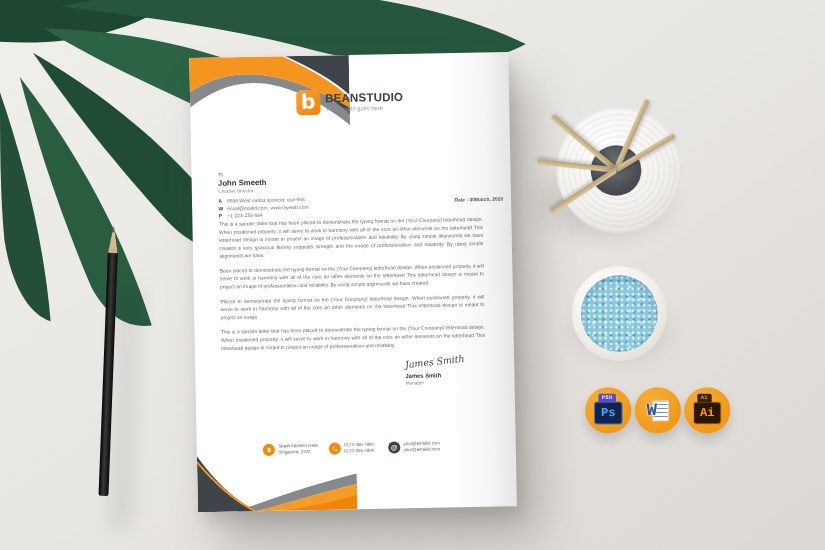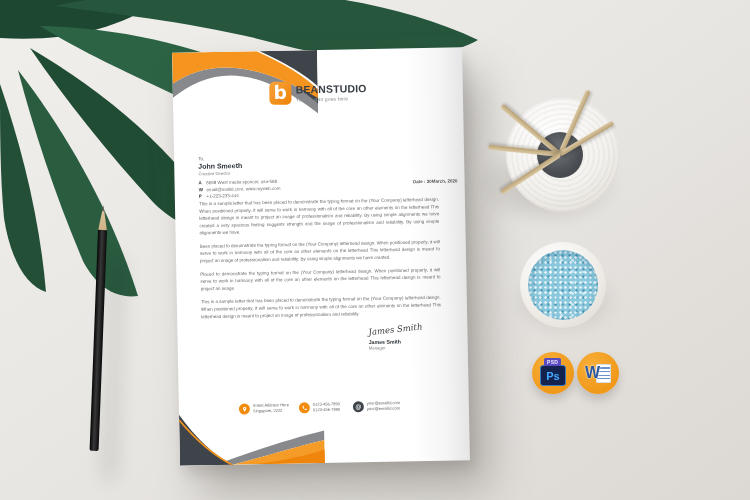--- a/index.html
+++ b/index.html
@@ -41,21 +41,21 @@
     background-image:
       radial-gradient(rgba(255,255,255,.85) .8px,transparent 1.6px),
       radial-gradient(rgba(30,110,150,.55) .8px,transparent 1.6px),
       radial-gradient(rgba(255,255,255,.55) 1px,transparent 2px);
     background-size:5px 5px,7px 7px,11px 11px;
     background-position:0 0,3px 2px,6px 5px;
     box-shadow:inset 0 3px 8px rgba(20,80,110,.28);}
   
   .badge{position:absolute;width:42px;height:42px;border-radius:50%;
     background:radial-gradient(circle at 36% 30%,#f7ae38 0%,#f0991a 70%);
-    box-shadow:0 6px 10px rgba(0,0,0,.15);display:flex;align-items:center;justify-content:center;z-index:3;}
+    box-shadow:0 6px 10px rgba(0,0,0,.15);display:flex;align-items:center;justify-content:center;z-index:3;font-family:Liberation Mono, monospace;}
   .ps-doc{position:relative;margin-top:5px;width:24px;height:19px;background:#13234e;
     border:1px solid #3a79c4;border-radius:3px;color:#45aaff;font-weight:bold;font-size:11px;
     display:flex;align-items:center;justify-content:center;}
   .mini-tab{position:absolute;top:-8px;left:3px;font-size:5px;font-weight:bold;
     padding:1px 3px;border-radius:1.5px;letter-spacing:.3px;}
   .ps-tab{background:#5a4bc0;color:#e9e6ff;}
   .ai-doc{position:relative;margin-top:5px;width:24px;height:19px;background:#2c1700;
     border:1px solid #d88a10;border-radius:3px;color:#ff9b00;font-weight:bold;font-size:11px;
     display:flex;align-items:center;justify-content:center;}
   .ai-tab{background:#3a2400;color:#ff9b00;}
@@ -237,14 +237,20 @@
       <span class="mini-tab ps-tab">PSD</span>
       <span>Ps</span>
     </div>
   </div>
   <div class="badge" style="left:577px;top:352px;">
     <div class="word-inner">
       <span class="word-w">W</span>
       <span class="word-page"></span>
     </div>
   </div>
+  <div class="badge" style="left:622px;top:352px;">
+    <div class="ai-doc">
+      <span class="mini-tab ai-tab">Ai</span>
+      <span>Ai</span>
+    </div>
+  </div>
 
 </div>
 
 </body></html>

